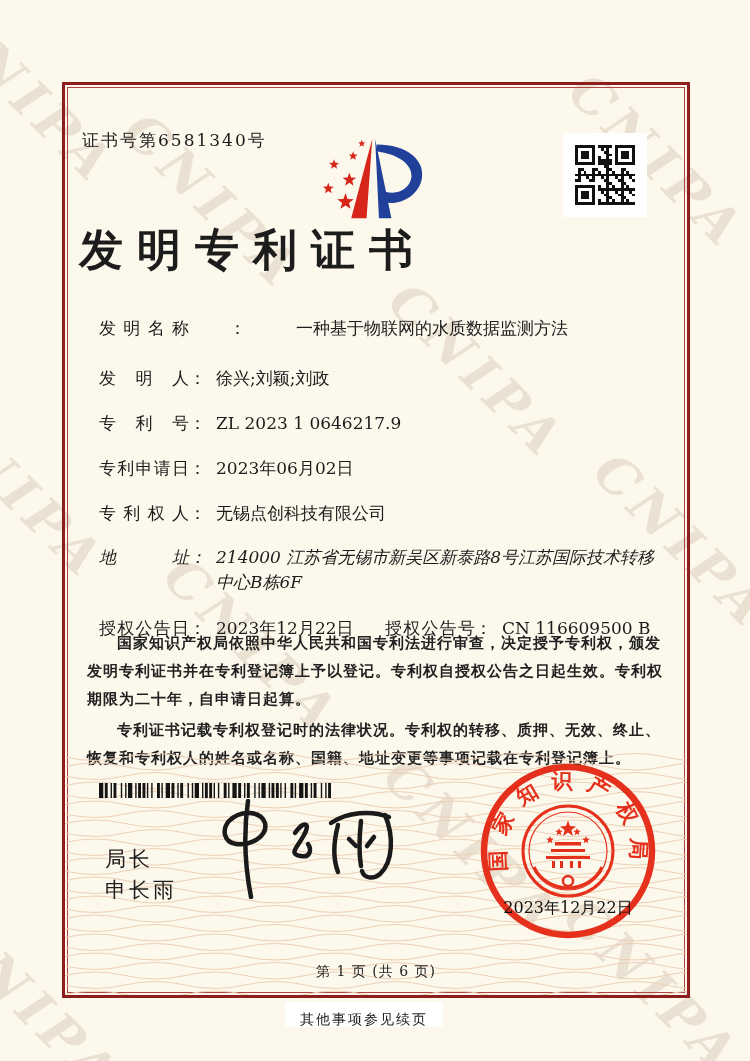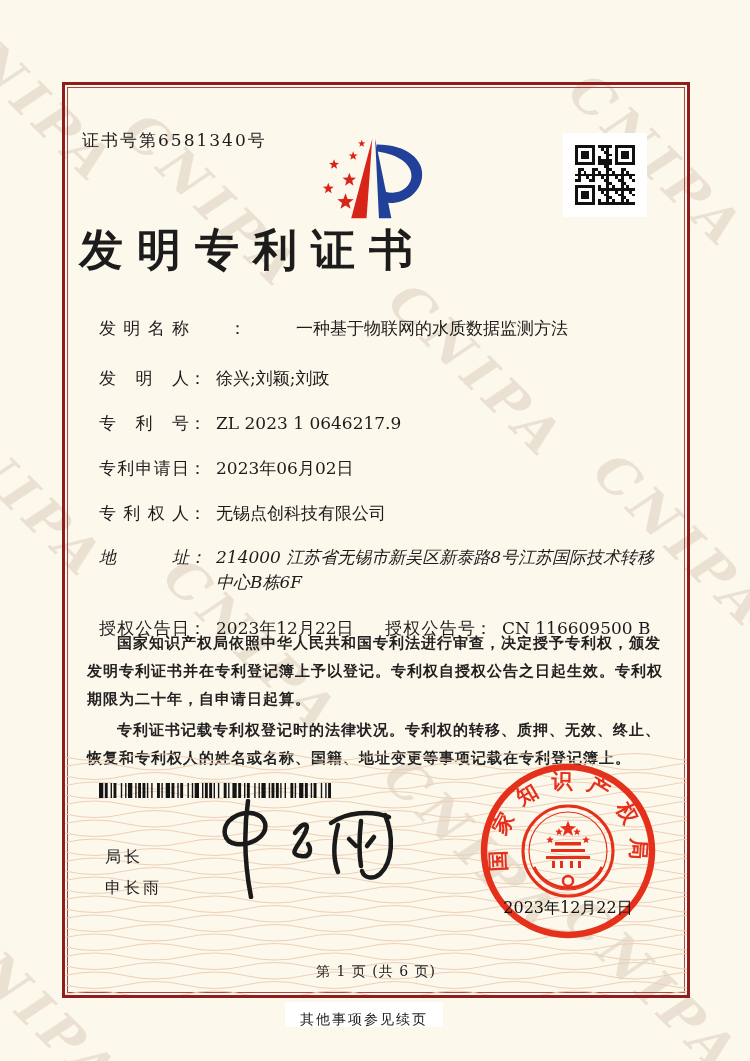--- a/index.html
+++ b/index.html
@@ -35,22 +35,22 @@
   .grant{display:flex;line-height:26px;margin-top:20px;}
   .grant .pair{display:flex;}
   .grant .pair.p1{width:286px;flex:none;}
   .paras{position:absolute;left:22px;right:22px;top:545px;font-size:15px;line-height:1.85;
          letter-spacing:1px;color:#222;}
   .paras p{margin:0 0 4px 0;text-indent:2em;font-weight:bold;}
   
   .band{position:absolute;left:0;right:0;bottom:0;height:244px;}
   .waves{position:absolute;inset:0;}
   .barcode{position:absolute;left:34px;top:32px;}
-  .duty{position:absolute;left:40px;top:92px;font-family:Liberation Mono, monospace;
-        font-size:16px;line-height:31px;letter-spacing:3px;}
+  .duty{position:absolute;left:40px;top:92px;font-family:Liberation Sans, sans-serif;
+        font-size:21px;line-height:31px;letter-spacing:3px;}
   .sig{position:absolute;left:138px;top:48px;}
   .seal{position:absolute;left:413px;top:10px;}
   .pageinfo{position:absolute;left:0;right:0;top:212px;text-align:center;font-size:14px;letter-spacing:1px;}
   .contnote{position:absolute;left:285px;top:1002px;width:158px;height:25px;background:#ffffff;
             text-align:center;line-height:34px;font-size:14px;letter-spacing:2px;}
   svg{display:block;}
 </style>
 </head>
 <body>
 

